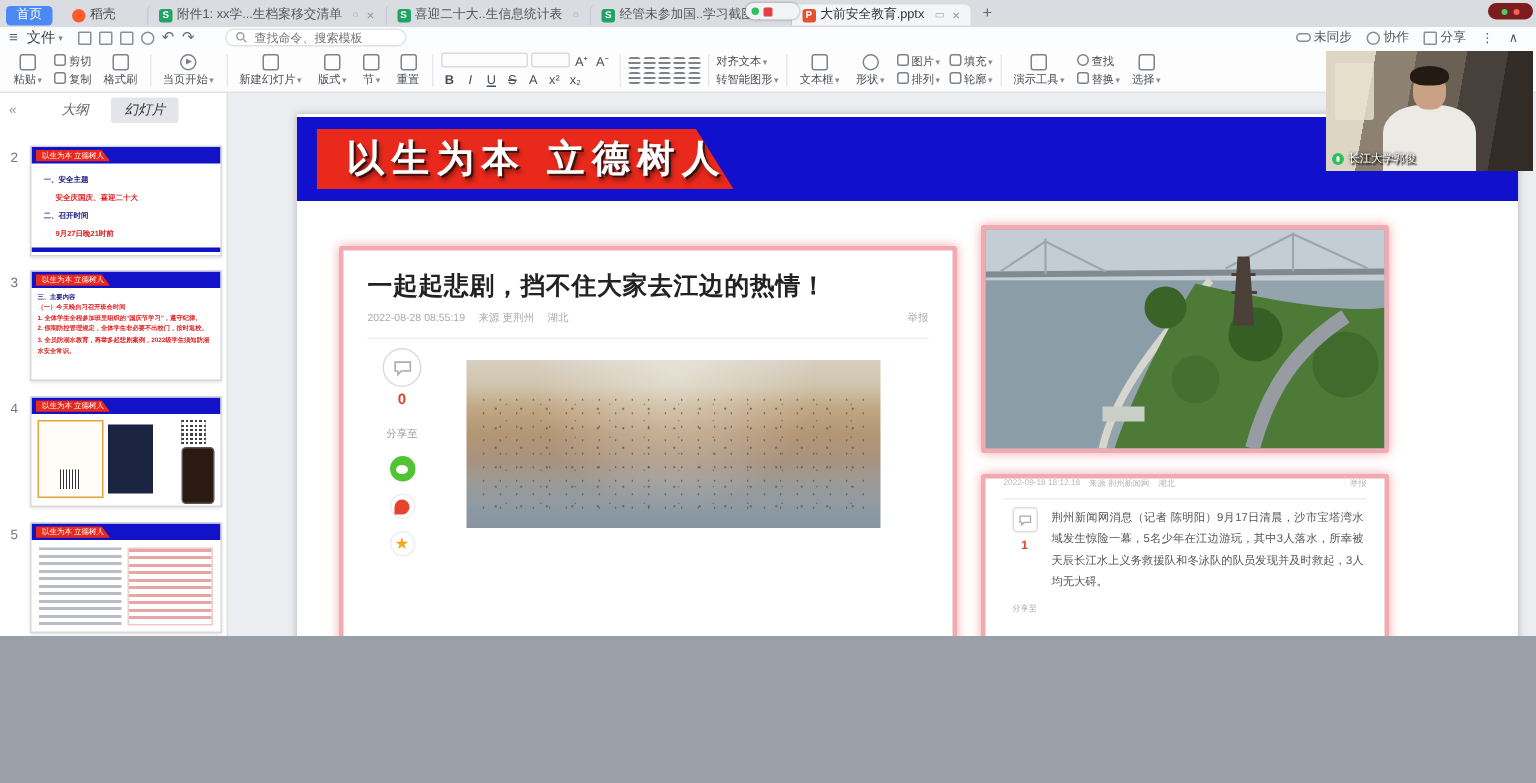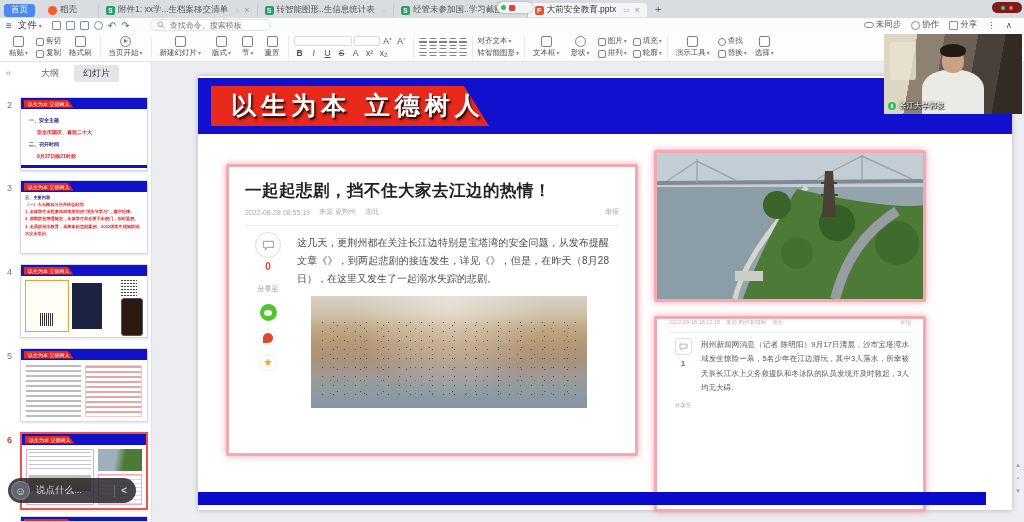--- a/index.html
+++ b/index.html
@@ -1,17 +1,17 @@
 <!DOCTYPE html>
 <html><head>
 <meta charset="utf-8">
 <style>
   html,body{margin:0;padding:0;background:#9aa0a8;}
   *{box-sizing:border-box;}
-  .stage{position:relative;width:1024px;height:522px;overflow:hidden;
+  .stage{position:relative;width:1024px;height:424px;overflow:hidden;
          font-family:"Liberation Sans",sans-serif;background:#ecedf1;}
 
   
   .tabbar{position:absolute;left:0;top:0;width:1024px;height:18px;background:#d9dce1;
           display:flex;align-items:center;padding-left:4px;}
   .tab{height:14px;margin-top:2px;display:flex;align-items:center;gap:3px;
        font-size:8.5px;color:#555;padding:0 7px;white-space:nowrap;border-radius:4px 4px 0 0;}
   .tab.home{background:#4c89f5;color:#fff;border-radius:3px;height:13px;margin-right:6px;}
   .tab.docer{margin-right:14px;color:#444;}
   .tab.doc{border-left:1px solid #c7cbd1;}
@@ -55,42 +55,42 @@
   .mrit{display:flex;align-items:center;gap:2px;}
   .cloud{width:10px;height:6px;border:1px solid #8a8f96;border-radius:5px;}
 
   
   .ribbon{position:absolute;left:0;top:32px;width:1024px;height:30px;background:#fdfdfe;
           border-bottom:1px solid #e2e4e8;display:flex;align-items:center;padding:0 6px;gap:5px;}
   .rsep{width:1px;height:22px;background:#e8eaed;flex:0 0 auto;}
   .rbig{display:flex;flex-direction:column;align-items:center;justify-content:center;gap:1px;
         font-size:7.5px;color:#4a4d52;padding:0 3px;flex:0 0 auto;}
   .rcol{display:flex;flex-direction:column;gap:2px;font-size:7.5px;color:#4a4d52;flex:0 0 auto;}
-  .rrow{display:flex;align-items:flex-end;gap:2px;}
+  .rrow{display:flex;align-items:flex-start;gap:2px;}
   .gi{width:11px;height:11px;border:1.2px solid #7d828a;border-radius:2px;position:relative;flex:0 0 auto;}
   .gi.sm{width:8px;height:8px;}
   .gi.circ{border-radius:50%;}
   .gi.play::after{content:"";position:absolute;left:3px;top:2px;border-left:4px solid #7d828a;
                   border-top:2.5px solid transparent;border-bottom:2.5px solid transparent;}
   .gi.bars{border:none;background:repeating-linear-gradient(#7d828a 0 1.3px,transparent 1.3px 3.5px);}
   .dd::after{content:"▾";font-size:6px;color:#8a8f96;margin-left:1px;}
   .fontbox{width:58px;height:10px;border:1px solid #d9dbdf;border-radius:2px;}
   .sizebox{width:26px;height:10px;border:1px solid #d9dbdf;border-radius:2px;}
   .fmt{font-size:8.5px;color:#4a4d52;width:12px;text-align:center;}
   .fmt.b{font-weight:bold;}.fmt.i{font-style:italic;}.fmt.u{text-decoration:underline;}
   .fmt.s{text-decoration:line-through;}
   .grid22{display:grid;grid-template-columns:auto auto;gap:2px 6px;font-size:7.5px;color:#4a4d52;}
 
   
   .sidebar{position:absolute;left:0;top:62px;width:152px;height:460px;background:#fff;
            border-right:1px solid #dfe1e5;}
   .stabs{display:flex;align-items:center;justify-content:center;gap:6px;height:22px;
          font-size:9px;color:#666;position:relative;}
   .collapse{position:absolute;left:6px;color:#999;font-size:9px;}
-  .stab{padding:2px 9px;border-radius:2px;}
+  .stab{padding:2px 9px;border-radius:2px;font-style:italic;}
   .stab.active{background:#e3e5ea;color:#333;}
   .thumb{position:absolute;left:20px;width:128px;}
   .tnum{position:absolute;left:-13px;top:3px;font-size:9px;color:#777;}
   .tnum.cur{color:#e2432e;font-weight:bold;}
   .tslide{width:128px;background:#fff;border:1px solid #d6d8dc;box-shadow:0 1px 2px rgba(0,0,0,.12);
           overflow:hidden;position:relative;}
   .tslide.sel{border:2px solid #e8584a;}
   .tbanner{height:11px;background:#1212c8;position:relative;}
   .tchip{position:absolute;left:3px;top:1.5px;background:#e8291c;color:#fff;font-size:5px;
          line-height:8px;padding:0 4px;clip-path:polygon(0 0,88% 0,100% 100%,0 100%);white-space:nowrap;}
@@ -232,21 +232,21 @@
       <span>稻壳</span>
     </div>
     <div class="tab doc">
       <span class="ticon xls">S</span>
       <span>附件1: xx学...生档案移交清单</span>
       <span class="tdot">○</span>
       <span class="tclose">×</span>
     </div>
     <div class="tab doc">
       <span class="ticon xls">S</span>
-      <span>转智能图形..生信息统计表</span>
+      <span>喜迎二十大..生信息统计表</span>
       <span class="tdot">○</span>
     </div>
     <div class="tab doc">
       <span class="ticon xls">S</span>
       <span>经管未参加国..学习截图学生</span>
     </div>
     <div class="tab doc active-doc">
       <span class="ticon ppt">P</span>
       <span>大前安全教育.pptx</span>
       <span class="tdot">▭</span>
@@ -550,21 +550,20 @@
                   <path d="M1.5 1.5h11v6.5h-6.5l-2.5 2.5v-2.5h-2z" fill="none" stroke="#a8adb4" stroke-width="1.2"></path>
                 </svg>
             </span>
             <span class="cnt">0</span>
             <span class="shl">分享至</span>
             <span class="sic wx"></span>
             <span class="sic wb"></span>
             <span class="sic fav">★</span>
           </div>
           <div class="acol">
-            <p>这几天，更荆州都在关注长江边特别是宝塔湾的安全问题，从发布提醒文章《》，到两起悲剧的接连发生，详见《》，但是，在昨天（8月28日），在这里又发生了一起溺水失踪的悲剧。</p>
             <div class="beach"></div>
           </div>
         </div>
       </div>
 
       <div class="rivercard">
         <svg width="266" height="146" viewBox="0 0 266 146" preserveAspectRatio="none">
           <rect width="266" height="146" fill="#c3cdd3"></rect>
           <rect y="34" width="266" height="112" fill="#93a4ad"></rect>
           <line x1="0" y1="30" x2="266" y2="28" stroke="#7f8a92" stroke-width="4"></line>

